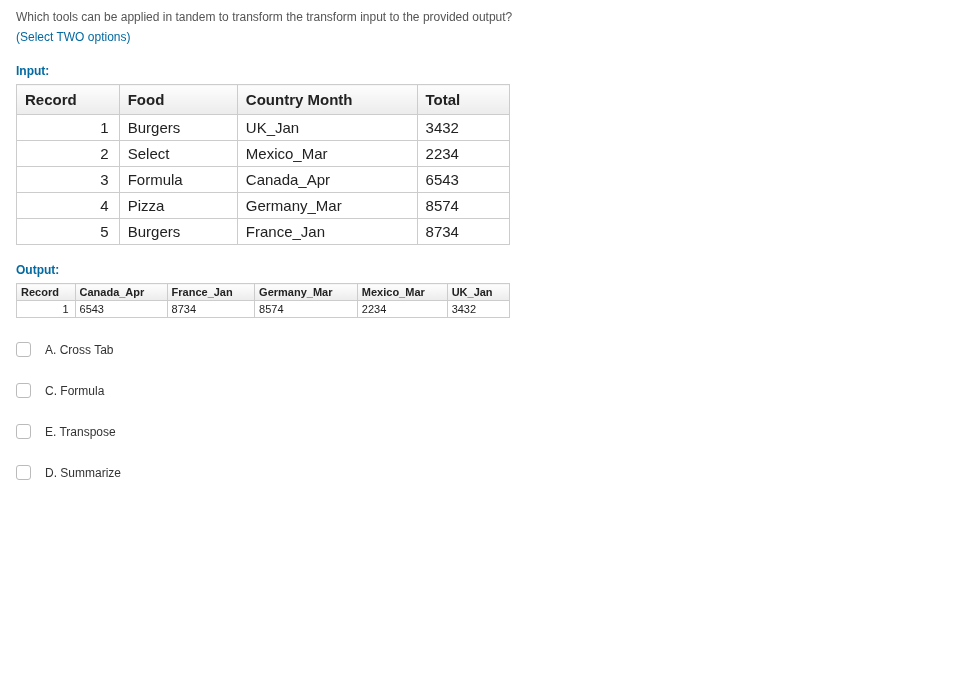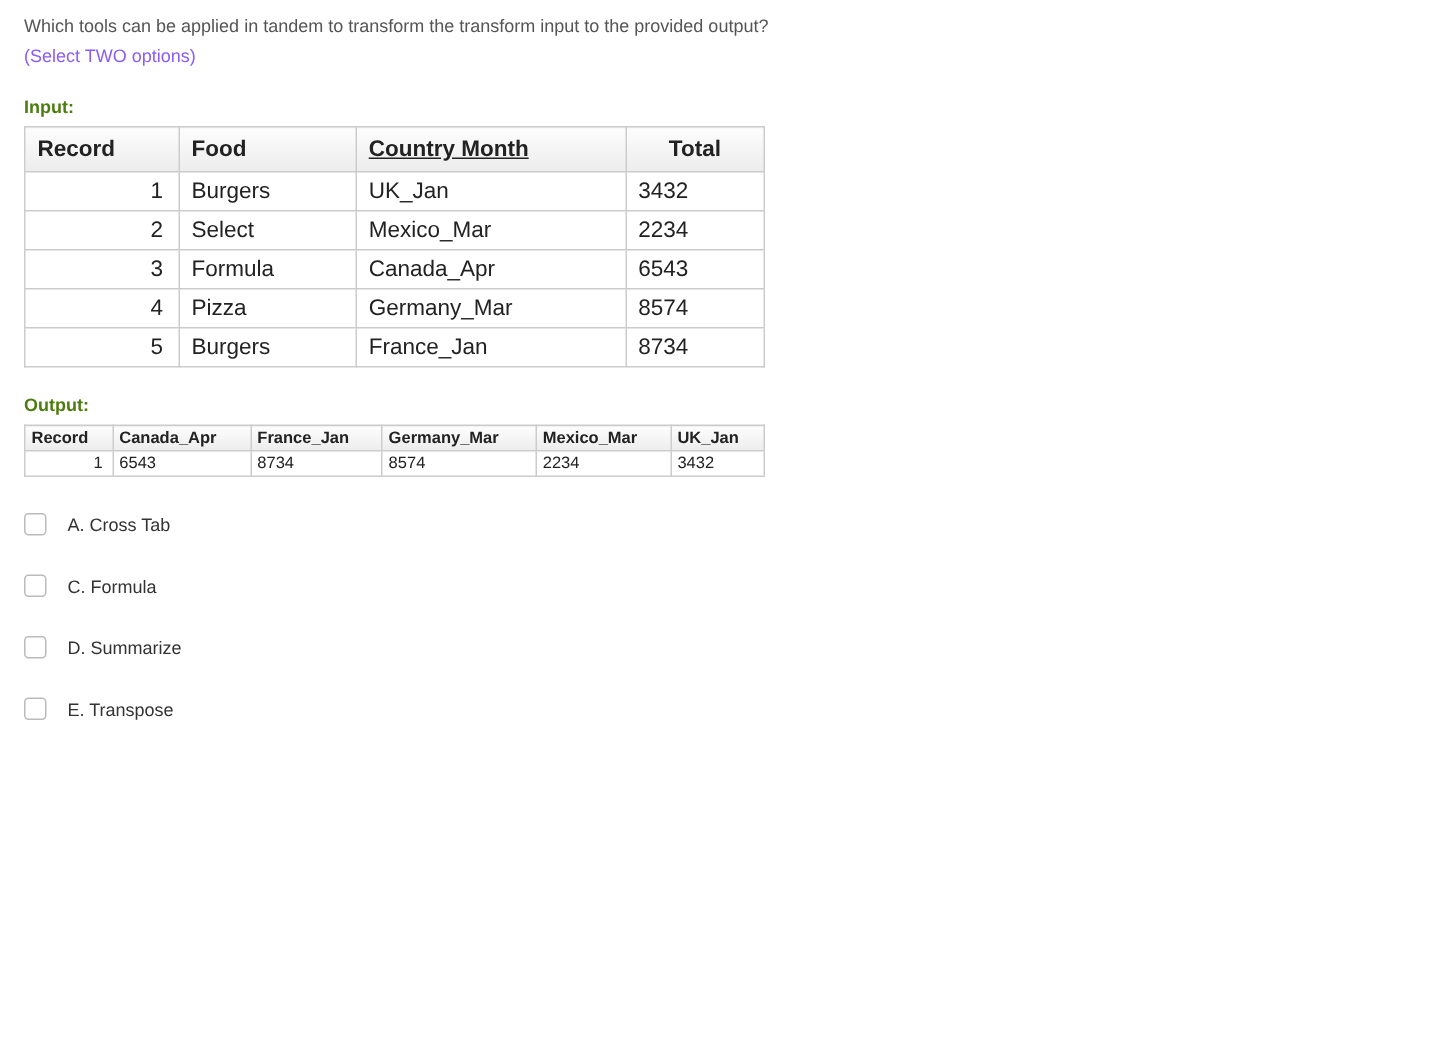--- a/index.html
+++ b/index.html
@@ -16,28 +16,28 @@
       color: #555;
       font-size: 12px;
     }
     .question-text {
       color: #555;
       font-size: 12px;
       line-height: 1.5;
       margin-bottom: 4px;
     }
     .question-sub {
-      color: #8b5cf6;
+      color: #0369a1;
       font-size: 12px;
       margin-bottom: 20px;
     }
     .section-label {
       font-weight: bold;
       font-size: 12px;
-      color: #4d7c0f;
+      color: #0369a1;
       margin-bottom: 6px;
       margin-top: 12px;
     }
 
     
     .input-table {
       border-collapse: collapse;
       width: 494px;
       margin-bottom: 18px;
     }
@@ -59,22 +59,22 @@
     }
     .input-table td.rec {
       text-align: right;
       width: 100px;
       padding-right: 10px;
     }
     .input-table th.rec-h {
       width: 100px;
     }
     .input-table th.food-h { width: 115px; }
-    .input-table th.cm-h { width: 175px; text-decoration: underline; }
-    .input-table th.total-h { width: 90px; text-align: center; }
+    .input-table th.cm-h { width: 175px; }
+    .input-table th.total-h { width: 90px; }
 
     
     .output-table {
       border-collapse: collapse;
       width: 494px;
       margin-bottom: 24px;
     }
     .output-table th {
       background: linear-gradient(#fdfdfd, #ececec);
       border: 1px solid #ccc;
@@ -199,19 +199,19 @@
   <div class="option-row">
     <div class="checkbox"></div>
     <span class="option-label">A. Cross Tab</span>
   </div>
   <div class="option-row">
     <div class="checkbox"></div>
     <span class="option-label">C. Formula</span>
   </div>
   <div class="option-row">
     <div class="checkbox"></div>
+    <span class="option-label">E. Transpose</span>
+  </div>
+  <div class="option-row">
+    <div class="checkbox"></div>
     <span class="option-label">D. Summarize</span>
   </div>
-  <div class="option-row">
-    <div class="checkbox"></div>
-    <span class="option-label">E. Transpose</span>
-  </div>
 </div>
 
 </body></html>

